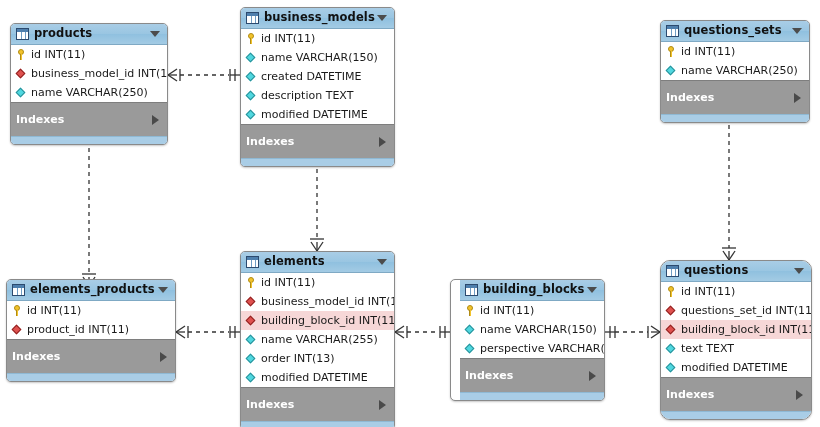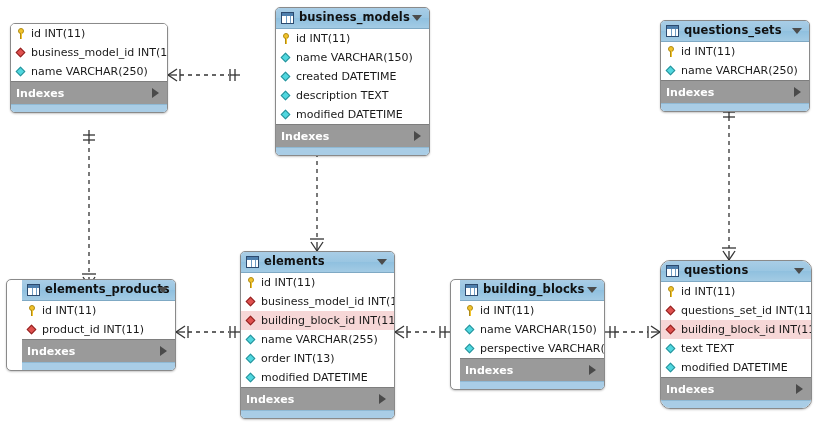--- a/index.html
+++ b/index.html
@@ -146,21 +146,21 @@
   .mk.fk::before {
     background: #e0514f;
     border: 1px solid #8e2322;
   }
   .mk.fld::before {
     background: #4fd8e0;
     border: 1px solid #2b8f98;
   }
 
   .tbl-indexes {
-    height: 23px;
+    height: 34px;
     box-sizing: border-box;
     background: #9a9a9a;
     border-top: 1px solid #7e7e7e;
     display: flex;
     align-items: center;
     padding-left: 5px;
     position: relative;
   }
   .tbl-indexes .lbl {
     font-size: 11px;
@@ -186,39 +186,44 @@
 
   
   .rel { position: absolute; z-index: 1; }
   .rel svg { display: block; overflow: visible; }
 </style>
 </head>
 <body>
 
 <div id="canvas">
     <div class="tbl" style="left: 10px; top: 23px; width: 158px;">
+      <div class="tbl-header">
+        <span class="tbl-icon"></span>
+        <span class="tbl-title">products</span>
+        <span class="caret"></span>
+      </div>
       <div class="col">
         <span class="mk pk"></span>
         <span class="col-name">id INT(11)</span>
       </div>
       <div class="col">
         <span class="mk fk"></span>
         <span class="col-name">business_model_id INT(11)</span>
       </div>
       <div class="col">
         <span class="mk fld"></span>
         <span class="col-name">name VARCHAR(250)</span>
       </div>
       <div class="tbl-indexes">
         <span class="lbl">Indexes</span>
         <span class="tri-right"></span>
       </div>
       <div class="tbl-foot"></div>
     </div>
-    <div class="tbl" style="left: 240px; top: 7px; width: 155px; margin-left: 35px;">
+    <div class="tbl" style="left: 240px; top: 7px; width: 155px;">
       <div class="tbl-header">
         <span class="tbl-icon"></span>
         <span class="tbl-title">business_models</span>
         <span class="caret"></span>
       </div>
       <div class="col">
         <span class="mk pk"></span>
         <span class="col-name">id INT(11)</span>
       </div>
       <div class="col">
@@ -256,21 +261,21 @@
       <div class="col">
         <span class="mk fld"></span>
         <span class="col-name">name VARCHAR(250)</span>
       </div>
       <div class="tbl-indexes">
         <span class="lbl">Indexes</span>
         <span class="tri-right"></span>
       </div>
       <div class="tbl-foot"></div>
     </div>
-    <div class="tbl" style="left: 6px; top: 279px; width: 170px; padding-left: 15px;">
+    <div class="tbl" style="left: 6px; top: 279px; width: 170px;">
       <div class="tbl-header">
         <span class="tbl-icon"></span>
         <span class="tbl-title">elements_products</span>
         <span class="caret"></span>
       </div>
       <div class="col">
         <span class="mk pk"></span>
         <span class="col-name">id INT(11)</span>
       </div>
       <div class="col">

